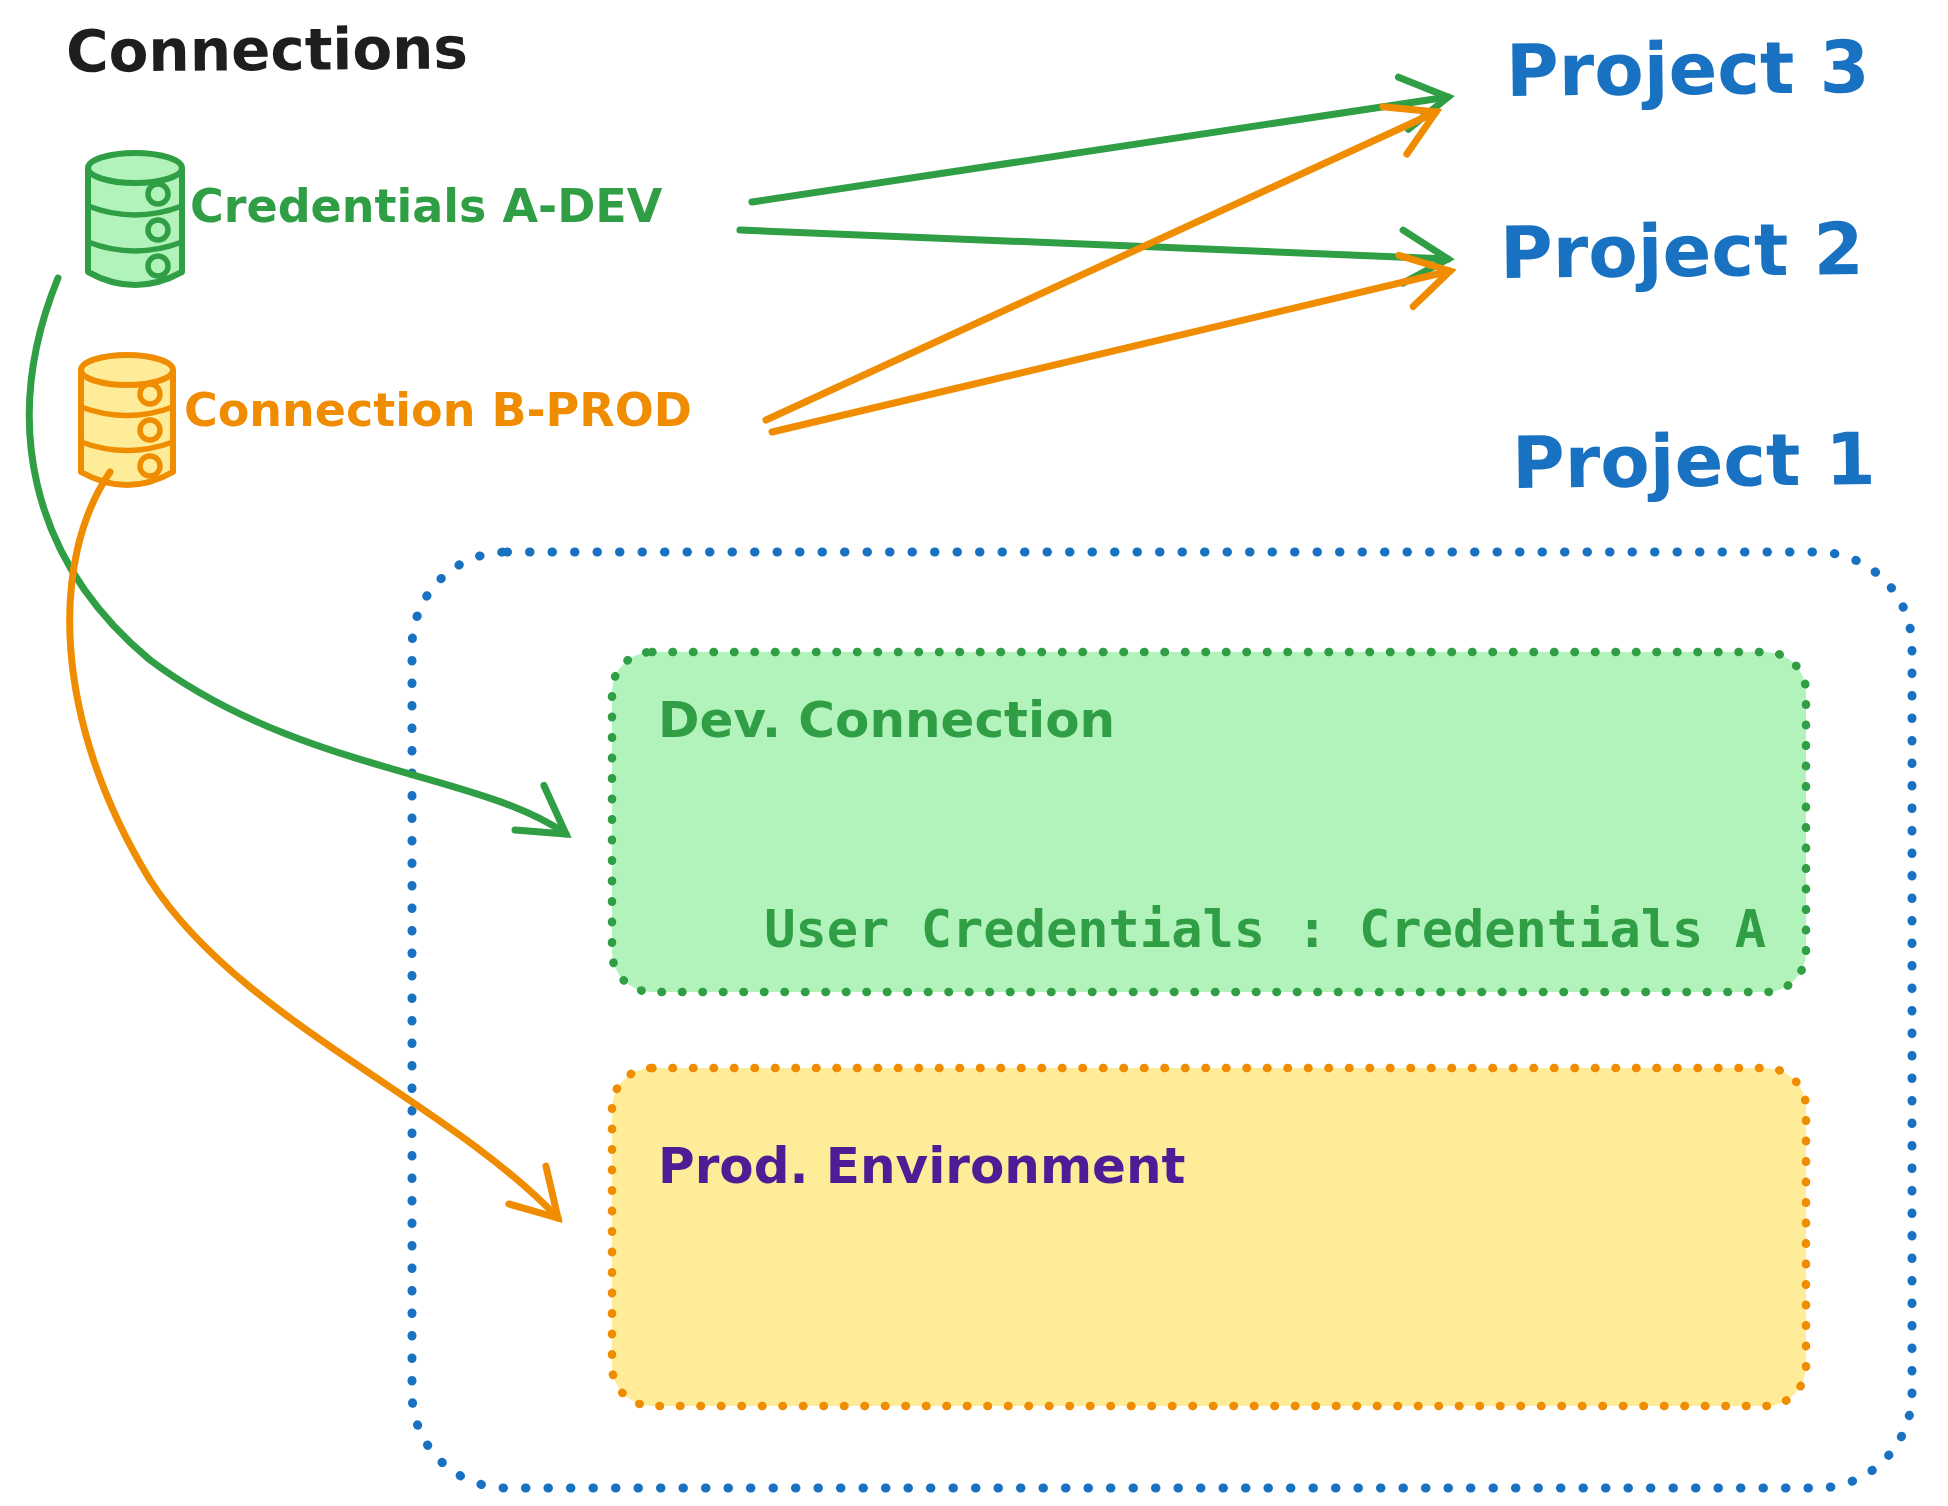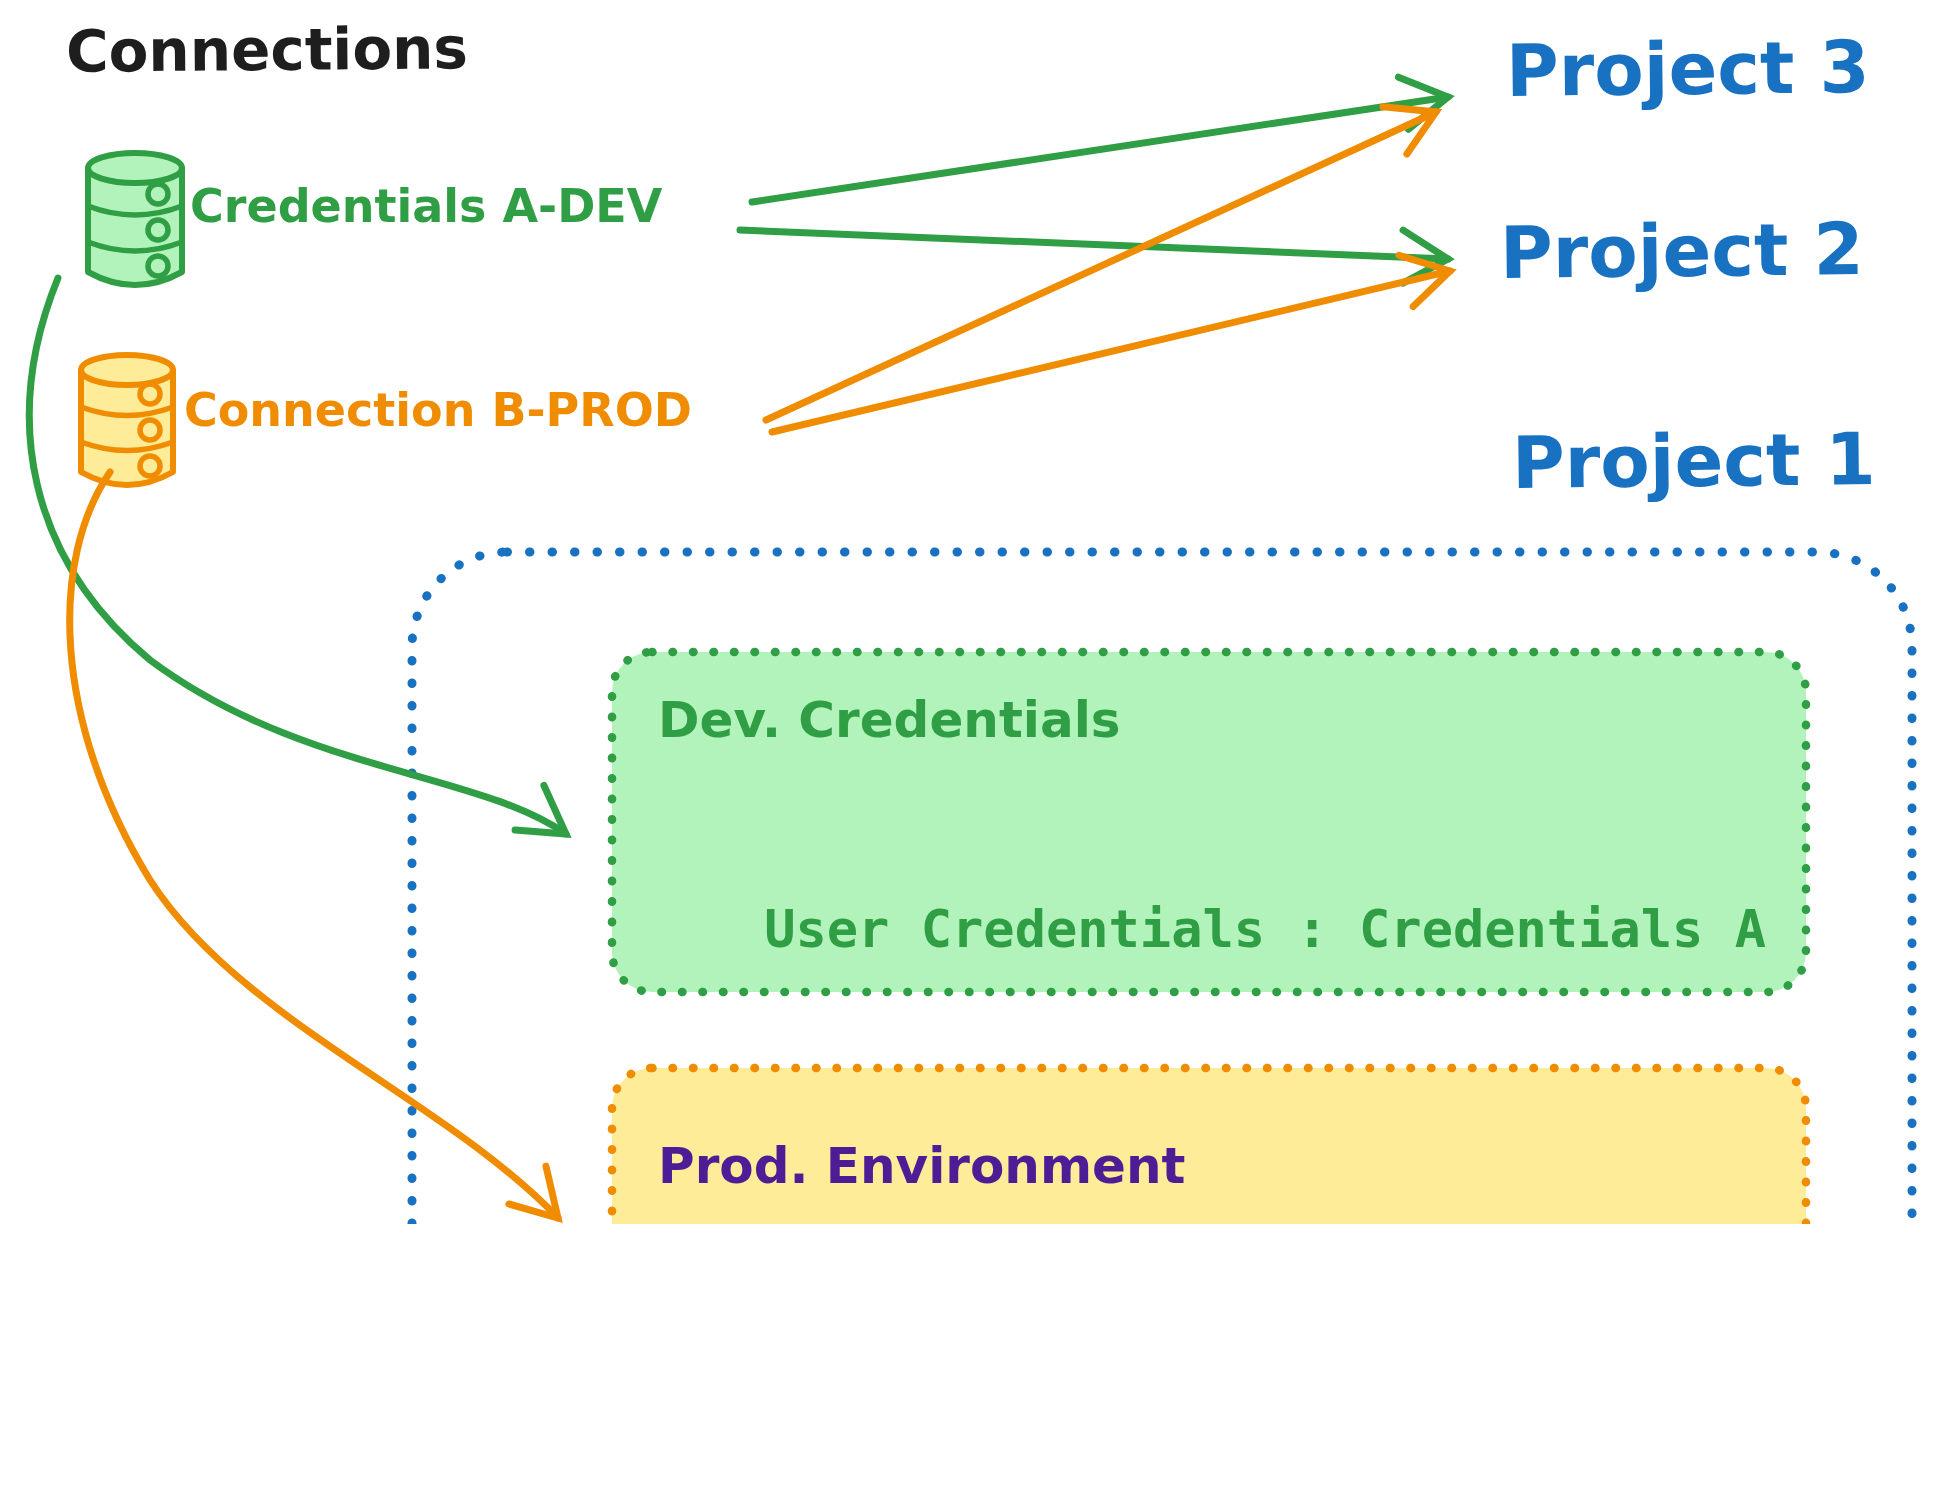--- a/index.html
+++ b/index.html
@@ -1,18 +1,18 @@
 <!DOCTYPE html>
 <html><head>
 <meta charset="utf-8">
 <style>
   html,body{margin:0;padding:0;background:#ffffff;}
   #canvas{
     position:relative;
-    width:1948px;height:1224px;
+    width:1948px;height:1506px;
     background:#ffffff;
     overflow:hidden;
     font-family:"DejaVu Sans", sans-serif;
   }
   #draw-layer{position:absolute;left:0;top:0;}
   .lbl{position:absolute;white-space:nowrap;line-height:1.05;}
   .hand{font-weight:600;letter-spacing:0px;}
   .title{font-size:58px;color:#1e1e1e;transform:rotate(-0.5deg);}
   .conn-label{font-size:46px;}
   .conn-dev{left:190px;top:182px;color:#2f9e44;}
@@ -89,20 +89,20 @@
   <div class="lbl hand conn-label conn-dev">Credentials A-DEV</div>
 
   <div class="lbl hand conn-label conn-prod">Connection B-PROD</div>
 
   <div class="lbl hand project proj3">Project 3</div>
 
   <div class="lbl hand project proj2">Project 2</div>
 
   <div class="lbl hand project proj1">Project 1</div>
 
-  <div class="lbl hand env-title dev-title">Dev. Credentials</div>
+  <div class="lbl hand env-title dev-title">Dev. Connection</div>
 
   <div class="lbl creds dev-creds">User Credentials : Credentials A</div>
 
   <div class="lbl hand env-title prod-title">Prod. Environment</div>
 
 
 </div>
 
 </body></html>

